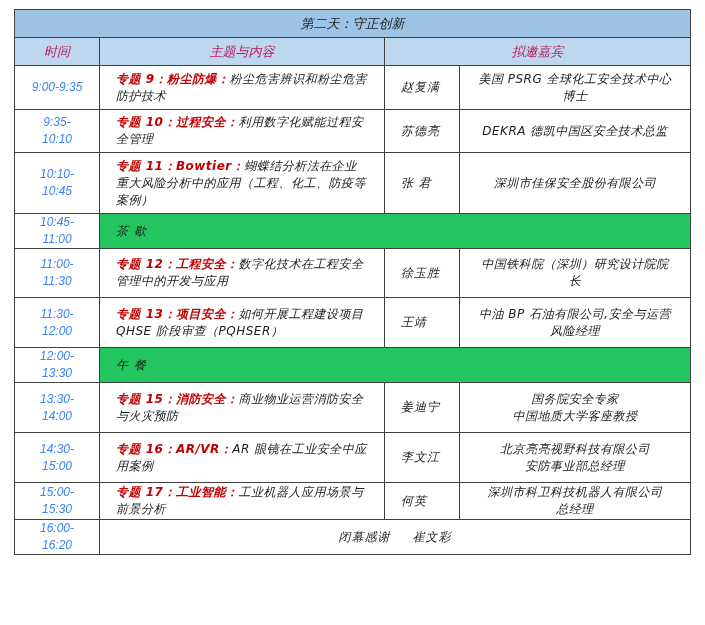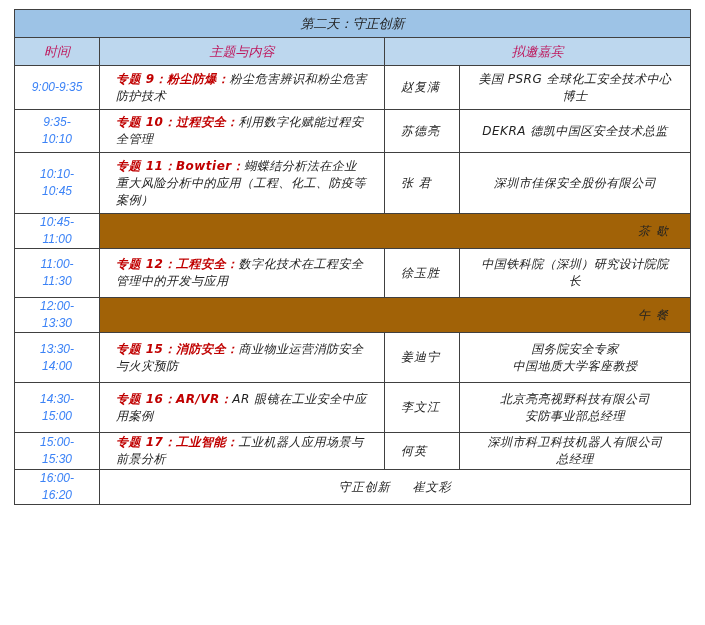--- a/index.html
+++ b/index.html
@@ -70,22 +70,22 @@
     }
     td.name {
       text-align: left;
       letter-spacing: 1px;
     }
     td.org {
       text-align: center;
       letter-spacing: 0.5px;
     }
     td.break {
-      background: #a16207;
-      text-align: right;
+      background: #22c55e;
+      text-align: left;
       letter-spacing: 6px;
     }
     td.closing {
       text-align: center;
       letter-spacing: 1px;
     }
     .closing-gap { display: inline-block; width: 22px; }
     .org-line { display: block; }
   </style>
 </head>
@@ -143,20 +143,28 @@
 
       <tr style="height:49px">
         <td class="time">11:00-11:30</td>
         <td class="topic"><span class="topic-key">专题 12：工程安全：</span><span>数字化技术在工程安全管理中的开发与应用</span></td>
         <td class="name">徐玉胜</td>
         <td class="org">
             <span class="org-line">中国铁科院（深圳）研究设计院院长</span>
           </td>
       </tr>
 
+      <tr style="height:50px">
+        <td class="time">11:30-12:00</td>
+        <td class="topic"><span class="topic-key">专题 13：项目安全：</span><span>如何开展工程建设项目 QHSE 阶段审查（PQHSER）</span></td>
+        <td class="name">王靖</td>
+        <td class="org">
+            <span class="org-line">中油 BP 石油有限公司,安全与运营风险经理</span>
+          </td>
+      </tr>
 
       <tr style="height:27px">
         <td class="time">12:00-13:30</td>
         <td class="break" colspan="3">午餐</td>
       </tr>
 
       <tr style="height:50px">
         <td class="time">13:30-14:00</td>
         <td class="topic"><span class="topic-key">专题 15：消防安全：</span><span>商业物业运营消防安全与火灾预防</span></td>
         <td class="name">姜迪宁</td>
@@ -183,17 +191,17 @@
         <td class="name">何英</td>
         <td class="org">
             <span class="org-line">深圳市科卫科技机器人有限公司</span>
             <span class="org-line">总经理</span>
           </td>
       </tr>
 
 
       <tr style="height:32px">
         <td class="time">16:00-16:20</td>
-        <td class="closing" colspan="3"><span>守正创新</span><span class="closing-gap"></span><span>崔文彩</span></td>
+        <td class="closing" colspan="3"><span>闭幕感谢</span><span class="closing-gap"></span><span>崔文彩</span></td>
       </tr>
     </tbody>
   </table>
 </div>
 
 </body></html>

